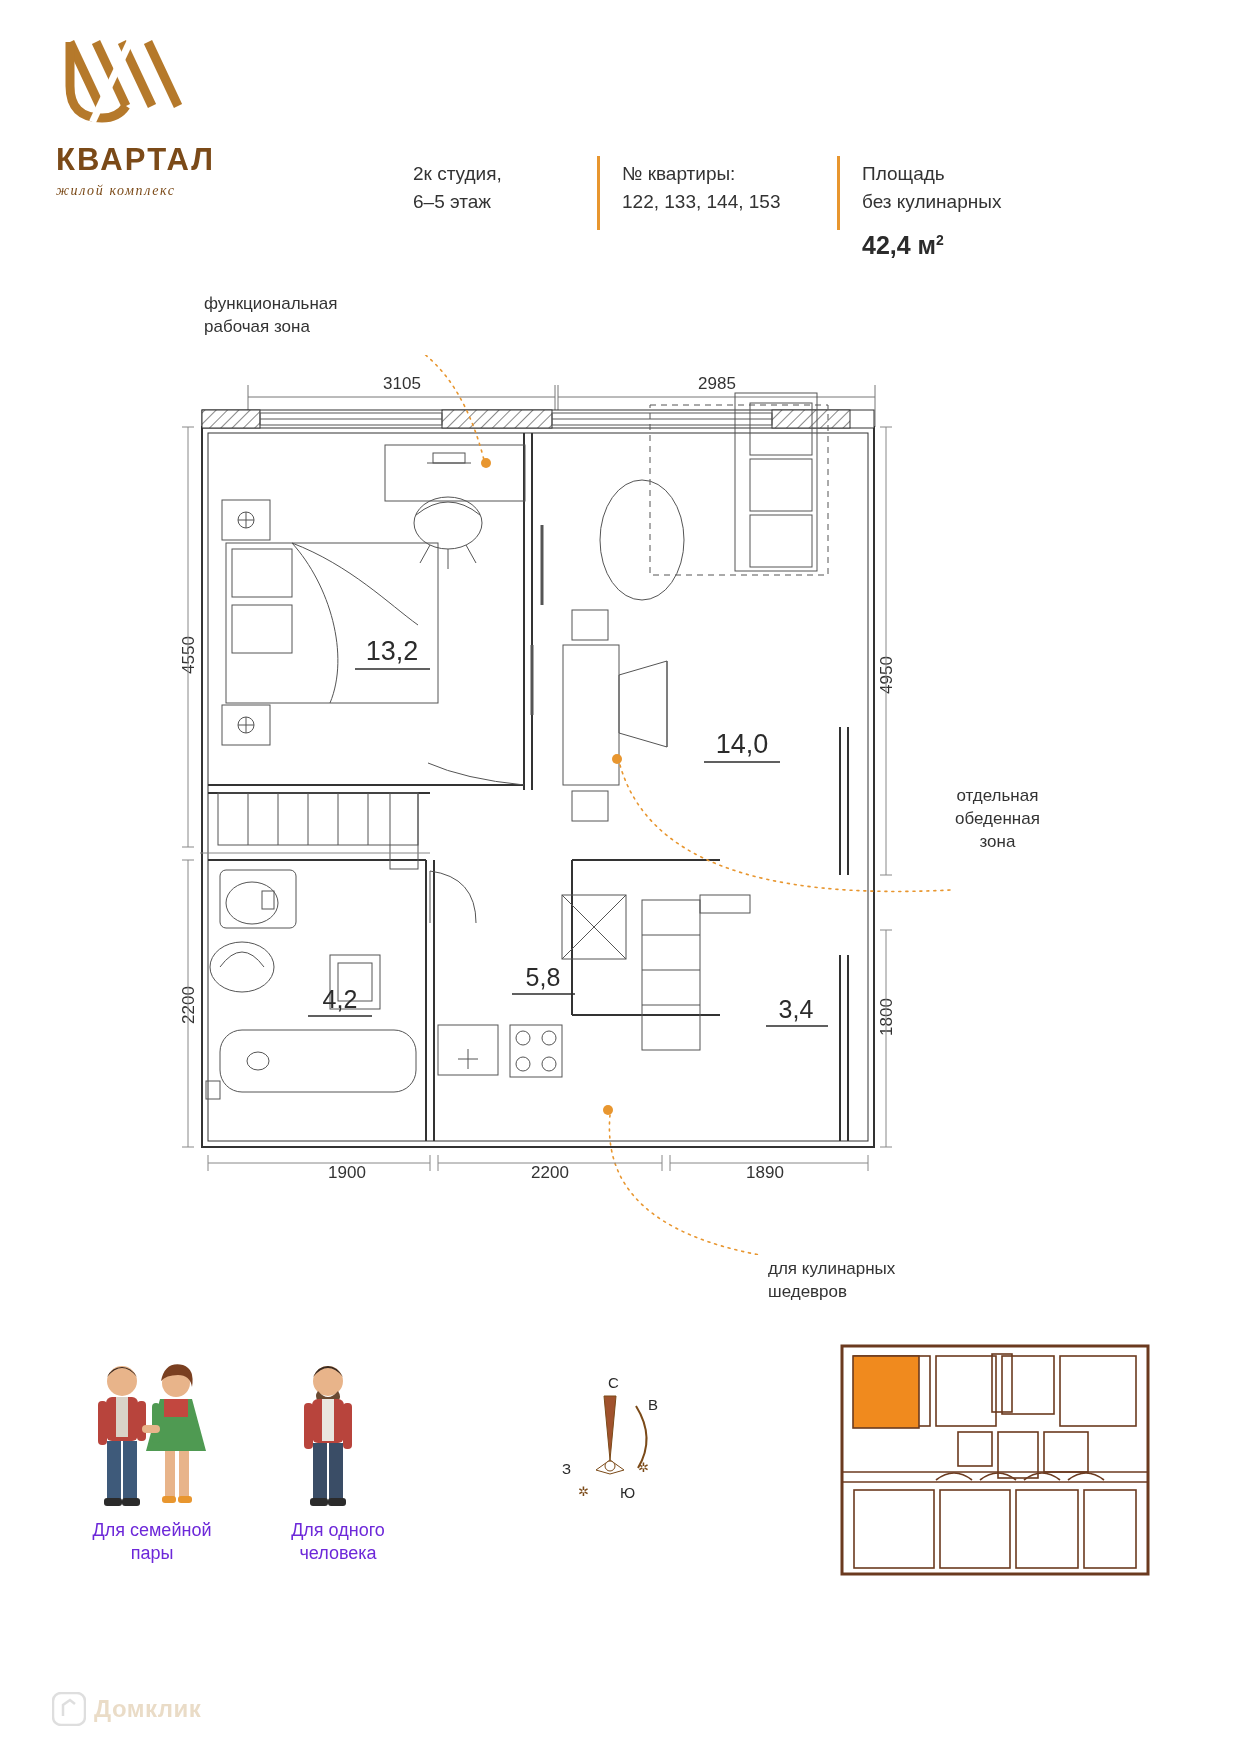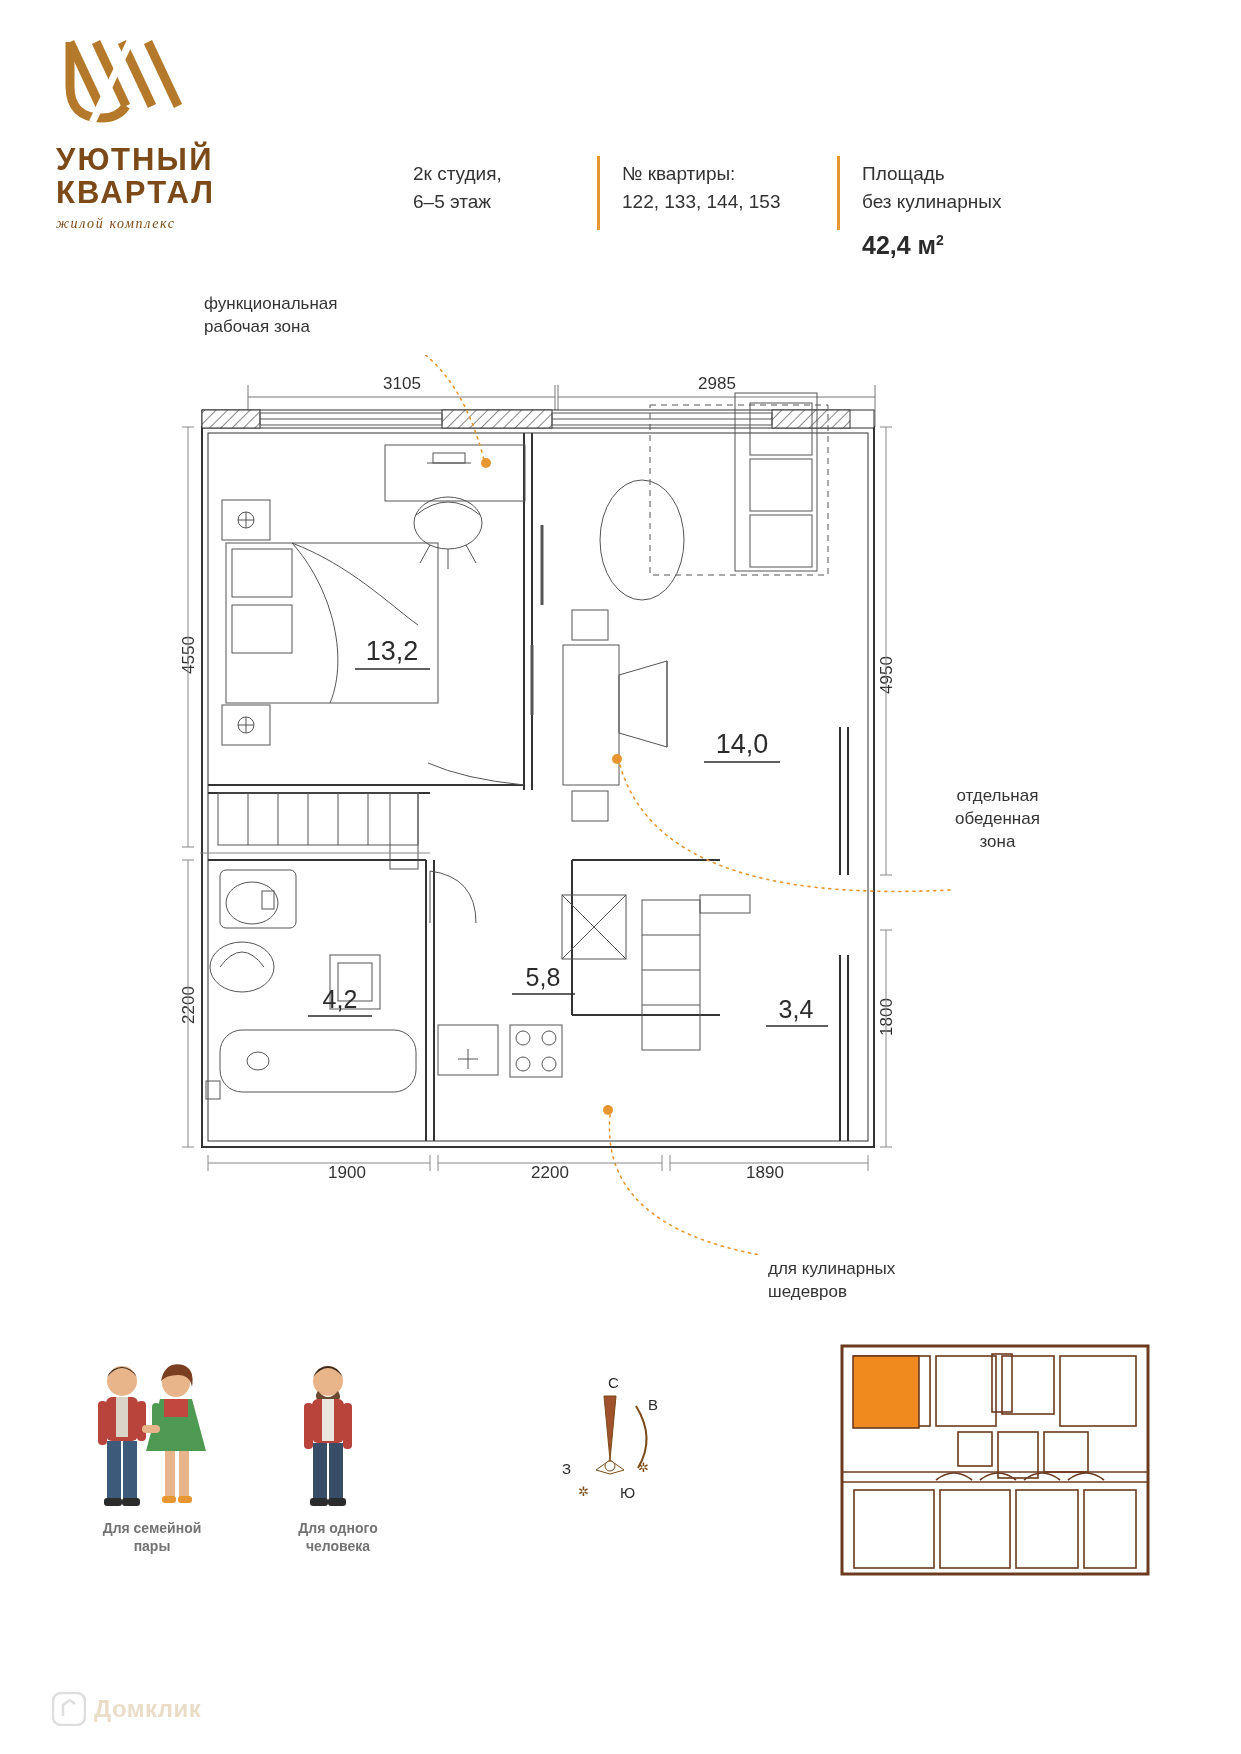--- a/index.html
+++ b/index.html
@@ -25,21 +25,21 @@
   
   .callout{position:absolute;font-size:17px;line-height:1.35;color:#333;}
   .c-top{left:204px;top:293px;}
   .c-right{left:955px;top:785px;text-align:center;}
   .c-bottom{left:768px;top:1258px;}
 
   
   #plan{position:absolute;left:180px;top:355px;}
 
   
-  .foot-label{position:absolute;font-size:14px;line-height:1.3;text-align:center;color:#737373;font-weight:bold;}
+  .foot-label{position:absolute;font-size:18px;line-height:1.3;text-align:center;color:#6d28d9;}
   .fl1{left:42px;top:1519px;width:220px;}
   .fl2{left:238px;top:1519px;width:200px;}
 
   .watermark{position:absolute;left:52px;top:1692px;display:flex;align-items:center;opacity:.22;}
   .watermark .wm-text{font-size:24px;font-weight:bold;color:#a16207;letter-spacing:.5px;margin-left:8px;}
 </style>
 </head>
 <body>
 
 <div class="logo-wrap">
@@ -51,21 +51,20 @@
       <path d="M92 6 L122 70"></path>
     </g>
     <g fill="none" stroke="#b5792b" stroke-width="9">
       <path d="M14 6 L14 50 Q14 82 46 82 Q62 82 70 70"></path>
     </g>
     <g fill="#ffffff">
       <rect x="52" y="0" width="7" height="90" transform="rotate(25 55 45)"></rect>
     </g>
   </svg>
   <div class="logo-title">
-    <div>УЮТНЫЙ</div>
     <div>КВАРТАЛ</div>
   </div>
   <div class="logo-sub">жилой комплекс</div>
 </div>
 
 <div class="hdr-div hdr-d1"></div>
 <div class="hdr-div hdr-d2"></div>
 
 <div class="hdr-block hdr-b1">
   <div>2к студия,</div>

